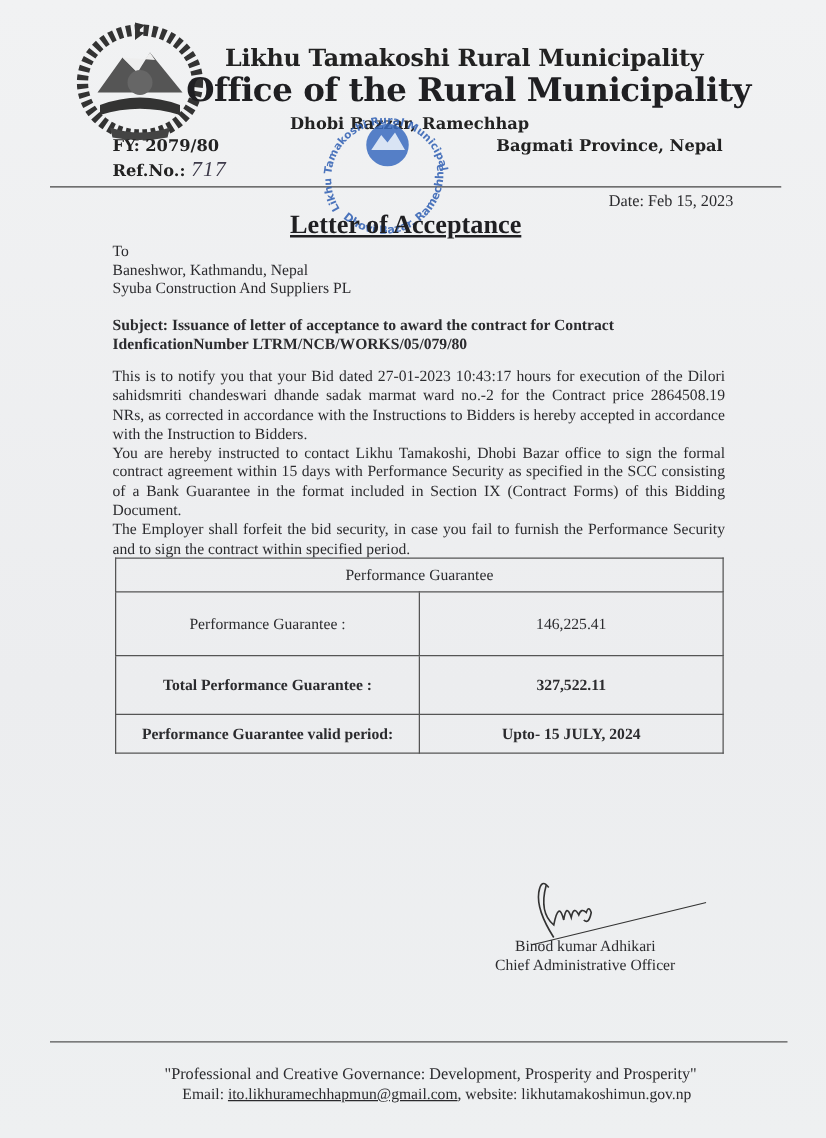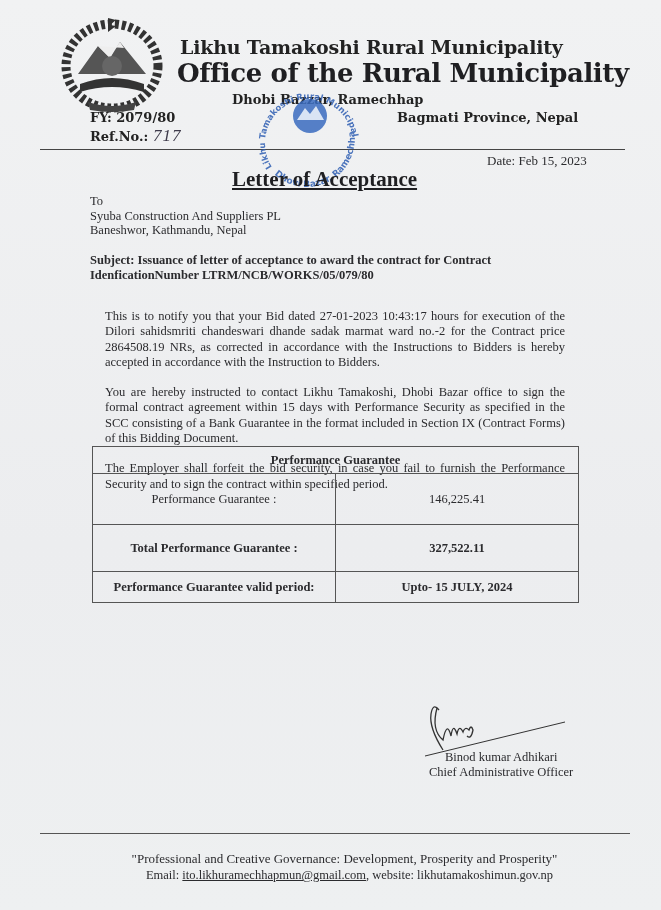--- a/index.html
+++ b/index.html
@@ -8,52 +8,52 @@
     background: #eef0f1;
     font-family: "Liberation Serif", serif;
     color: #2b2b2e;
     position: relative;
   }
   .page { position: absolute; inset: 0; background: linear-gradient(180deg,#f1f2f3 0%,#ecedef 60%,#eef0f1 100%); }
 
   
   .emblem { position: absolute; left: 58px; top: 14px; width: 108px; height: 100px; }
   .hdr-line1 { position: absolute; left: 180px; top: 36px; font-family: "DejaVu Serif", serif; font-weight: bold; font-size: 19px; color: #222; letter-spacing: -0.2px; }
-  .hdr-line2 { position: absolute; left: 149px; top: 58px; font-family: "DejaVu Serif", serif; font-weight: bold; font-size: 26px; color: #1f1f22; letter-spacing: -0.4px; margin-left: 28px; }
+  .hdr-line2 { position: absolute; left: 149px; top: 58px; font-family: "DejaVu Serif", serif; font-weight: bold; font-size: 26px; color: #1f1f22; letter-spacing: -0.4px; }
   .hdr-line3 { position: absolute; left: 232px; top: 92px; font-family: "DejaVu Serif", serif; font-weight: bold; font-size: 13px; color: #222; }
   .fy { position: absolute; left: 90px; top: 110px; font-family: "DejaVu Serif", serif; font-weight: bold; font-size: 13px; color: #222; }
   .refno { position: absolute; left: 90px; top: 126px; font-family: "DejaVu Serif", serif; font-weight: bold; font-size: 13px; color: #222; }
   .refno .hand { font-family: Liberation Serif, serif; font-weight: normal; font-size: 17px; color: #3d3a4a; letter-spacing: 1px; font-style: italic; }
   .province { position: absolute; left: 397px; top: 110px; font-family: "DejaVu Serif", serif; font-weight: bold; font-size: 13px; color: #222; }
   .hr-top { position: absolute; left: 40px; top: 149px; width: 585px; height: 1px; background: #444; }
 
   .seal { position: absolute; left: 250px; top: 86px; width: 120px; height: 116px; opacity: 0.85; }
 
   .date { position: absolute; left: 487px; top: 153px; font-size: 13px; }
   .title { position: absolute; left: 232px; top: 167px; font-size: 21px; font-weight: bold; text-decoration: underline; color: #1f1f22; }
 
   .to { position: absolute; left: 90px; top: 194px; font-size: 12.5px; line-height: 14.5px; }
 
   .subject { position: absolute; left: 90px; top: 253px; width: 490px; text-align: left; font-weight: bold; font-size: 12.5px; line-height: 15px; }
 
   .body { position: absolute; left: 90px; top: 294px; width: 490px; font-size: 12.5px; line-height: 15.3px; text-align: justify; }
-  .body p { margin: 15px; }
+  .body p { margin: 0; }
 
   
   .pg-table { position: absolute; left: 92px; top: 446px; width: 487px; border-collapse: collapse; font-size: 12.5px; }
   .pg-table td { border: 1px solid #555; text-align: center; vertical-align: middle; padding: 0 6px; }
-  .pg-table .th { font-weight: bold; height: 26px; }
+  .pg-table .th { font-weight: normal; height: 26px; }
   .pg-table .r1 td { height: 50px; }
   .pg-table .r2 td { height: 76px; line-height: 14.5px; }
   .pg-table .r3 td { height: 46px; font-weight: bold; }
   .pg-table .r4 td { height: 30px; font-weight: bold; }
   .pg-table td.c1 { width: 230px; }
 
   .signature { position: absolute; left: 425px; top: 700px; width: 140px; height: 60px; }
-  .signer { position: absolute; left: 429px; top: 750px; font-size: 12.5px; line-height: 15px; }
+  .signer { position: absolute; left: 396px; top: 750px; font-size: 12.5px; line-height: 15px; }
   .signer .name { padding-left: 16px; display: block; }
 
   .hr-foot { position: absolute; left: 40px; top: 833px; width: 590px; height: 1px; background: #555; }
   .motto { position: absolute; left: 0; width: 661px; top: 851px; text-align: center; font-size: 13px; padding-left: 28px; box-sizing: border-box; }
   .contact { position: absolute; left: 0; width: 661px; top: 868px; text-align: center; font-size: 12.5px; padding-left: 38px; box-sizing: border-box; }
   .contact a { color: inherit; text-decoration: underline; }
 </style>
 </head>
 <body>
 
@@ -97,22 +97,22 @@
         <textPath href="#sealArc2" startOffset="4%">Dhovi Bazar, Ramechhap, Nepal</textPath>
       </text>
     </g>
   </svg>
 
   <div class="date">Date: Feb 15, 2023</div>
   <div class="title">Letter of Acceptance</div>
 
   <div class="to">
     <div>To</div>
+    <div>Baneshwor, Kathmandu, Nepal</div>
     <div>Syuba Construction And Suppliers PL</div>
-    <div>Baneshwor, Kathmandu, Nepal</div>
   </div>
 
   <div class="subject">
     <div>Subject: Issuance of letter of acceptance to award the contract for Contract</div>
     <div>IdenficationNumber LTRM/NCB/WORKS/05/079/80</div>
   </div>
 
   <div class="body">
     <p>This is to notify you that your Bid dated 27-01-2023 10:43:17 hours for execution of the Dilori sahidsmriti chandeswari dhande sadak marmat ward no.-2 for the Contract price 2864508.19 NRs, as corrected in accordance with the Instructions to Bidders is hereby accepted in accordance with the Instruction to Bidders.</p>
     <p>You are hereby instructed to contact Likhu Tamakoshi, Dhobi Bazar office to sign the formal contract agreement within 15 days with Performance Security as specified in the SCC consisting of a Bank Guarantee in the format included in Section IX (Contract Forms) of this Bidding Document.</p>

